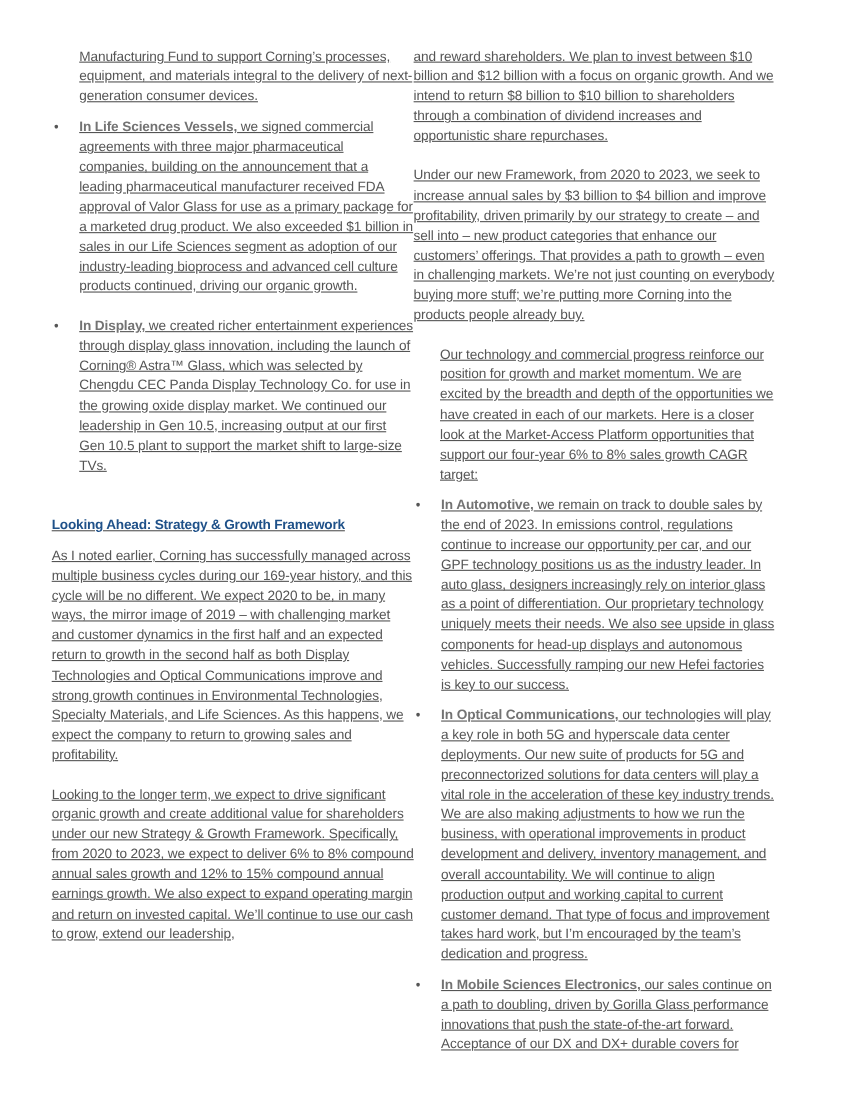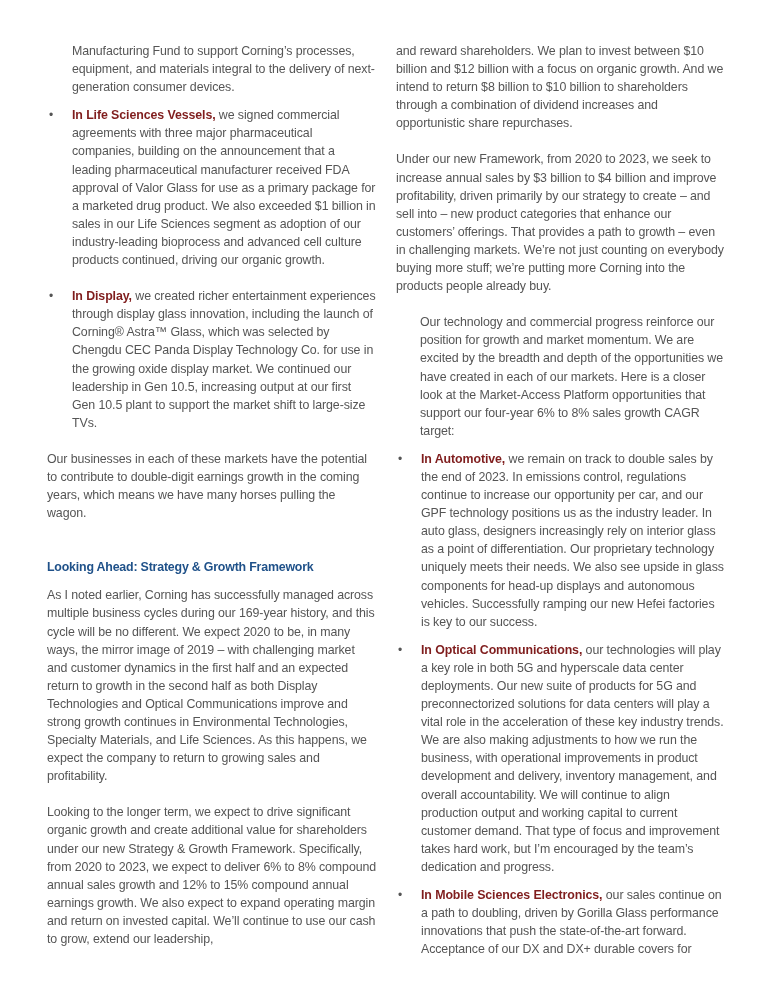--- a/index.html
+++ b/index.html
@@ -14,40 +14,41 @@
       overflow: hidden;
       font-family: "Liberation Sans", sans-serif;
       color: #555555;
       font-size: 12.4px;
       line-height: 18.1px;
       letter-spacing: -0.1px;
     }
     .col {
       position: absolute;
       top: 42px;
+      text-decoration: underline;
     }
     .col-left { left: 47px; width: 330px; }
-    .col-right { left: 396px; width: 330px; }
+    .col-right { left: 376px; width: 330px; }
     p {
       margin: 0;
     }
     .bullet {
       position: relative;
       padding-left: 25px;
     }
     .bullet-dot {
       position: absolute;
       left: 2px;
       top: 0;
       color: #555555;
       font-size: 12px;
     }
     .bold {
       font-weight: bold;
-      color: #7f1d1d;
+      color: #737373;
     }
     .heading {
       color: #1f5189;
       font-weight: bold;
       font-size: 12.4px;
       letter-spacing: -0.2px;
     }
   </style>
 </head>
 <body>
@@ -58,21 +59,20 @@
   <div class="bullet" style="margin-top:10px;">
     <span class="bullet-dot">•</span>
     <span class="bold">In Life Sciences Vessels,</span><span> we signed commercial agreements with three major pharmaceutical companies, building on the announcement that a leading pharmaceutical manufacturer received FDA approval of Valor Glass for use as a primary package for a marketed drug product. We also exceeded $1 billion in sales in our Life Sciences segment as adoption of our industry-leading bioprocess and advanced cell culture products continued, driving our organic growth.</span>
   </div>
 
   <div class="bullet" style="margin-top:18px;">
     <span class="bullet-dot">•</span>
     <span class="bold">In Display,</span><span> we created richer entertainment experiences through display glass innovation, including the launch of Corning® Astra™ Glass, which was selected by Chengdu CEC Panda Display Technology Co. for use in the growing oxide display market. We continued our leadership in Gen 10.5, increasing output at our first Gen 10.5 plant to support the market shift to large-size TVs.</span>
   </div>
 
-  <p style="margin-top:18px;">Our businesses in each of these markets have the potential to contribute to double-digit earnings growth in the coming years, which means we have many horses pulling the wagon.</p>
 
   <p class="heading" style="margin-top:36px;">Looking Ahead: Strategy &amp; Growth Framework</p>
 
   <p style="margin-top:10px;">As I noted earlier, Corning has successfully managed across multiple business cycles during our 169-year history, and this cycle will be no different. We expect 2020 to be, in many ways, the mirror image of 2019 – with challenging market and customer dynamics in the first half and an expected return to growth in the second half as both Display Technologies and Optical Communications improve and strong growth continues in Environmental Technologies, Specialty Materials, and Life Sciences. As this happens, we expect the company to return to growing sales and profitability.</p>
 
   <p style="margin-top:18px;">Looking to the longer term, we expect to drive significant organic growth and create additional value for shareholders under our new Strategy &amp; Growth Framework. Specifically, from 2020 to 2023, we expect to deliver 6% to 8% compound annual sales growth and 12% to 15% compound annual earnings growth. We also expect to expand operating margin and return on invested capital. We’ll continue to use our cash to grow, extend our leadership,</p>
 </div>
 
 <div class="col col-right">
   <p>and reward shareholders. We plan to invest between $10 billion and $12 billion with a focus on organic growth. And we intend to return $8 billion to $10 billion to shareholders through a combination of dividend increases and opportunistic share repurchases.</p>

